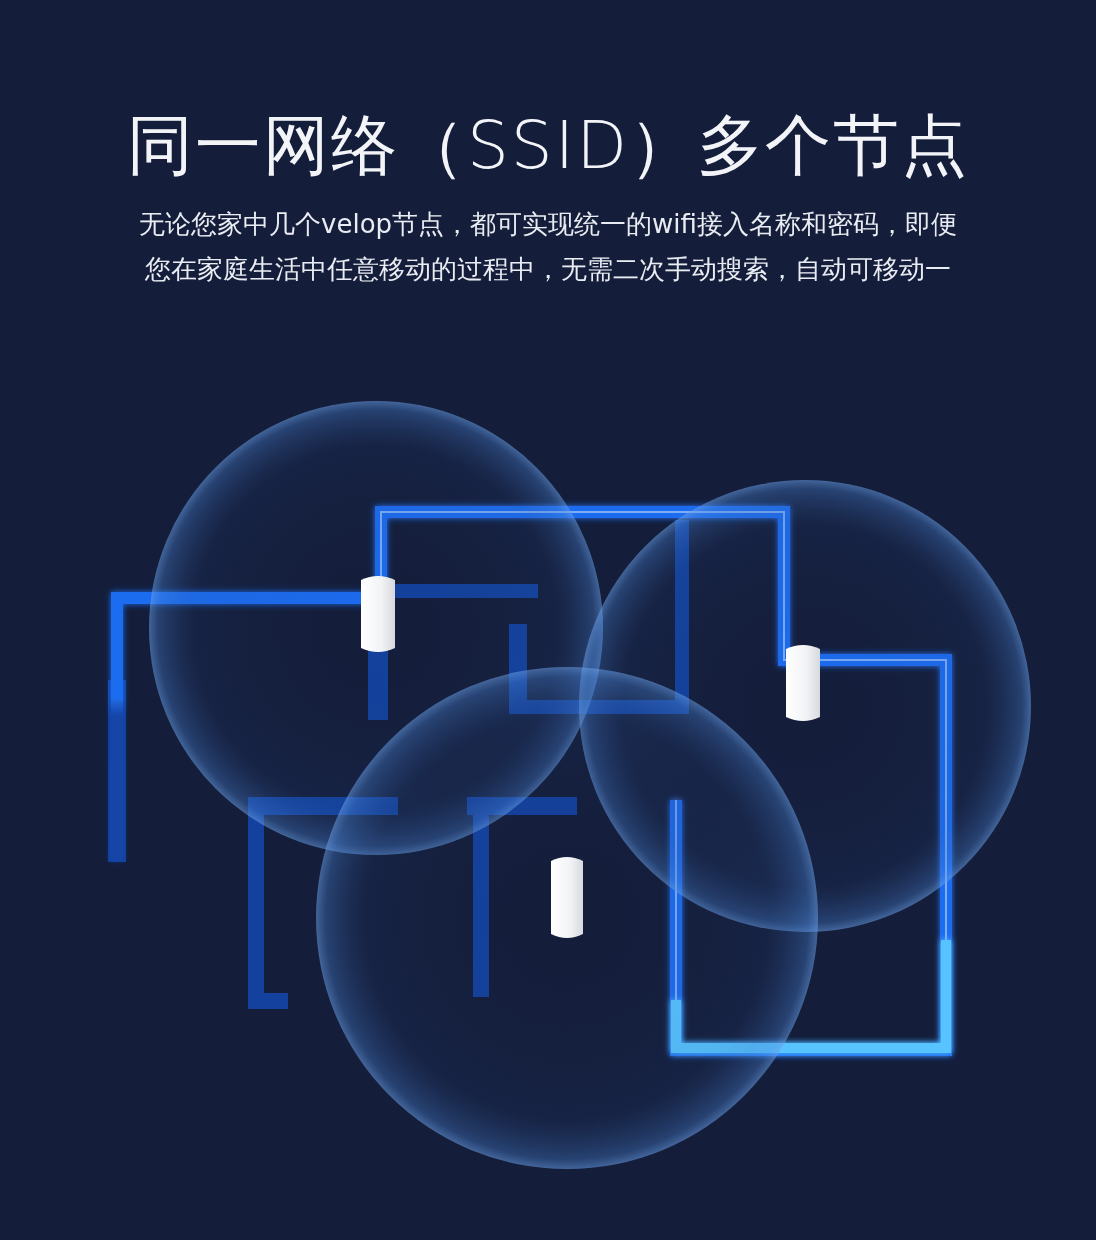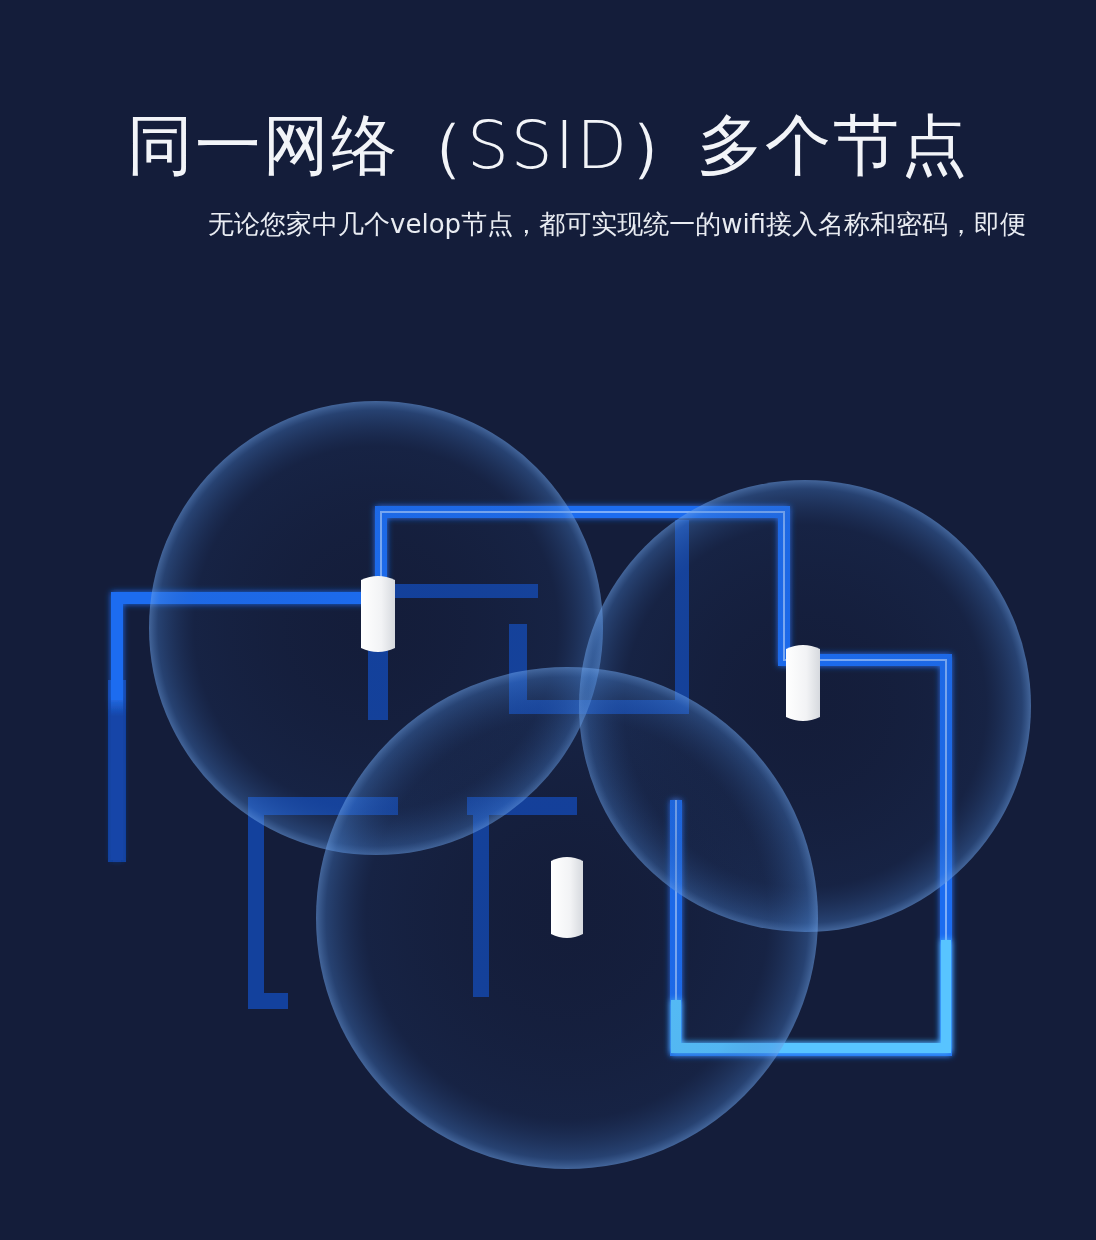--- a/index.html
+++ b/index.html
@@ -10,33 +10,34 @@
     color:#ffffff;
     position:relative;
   }
   .title {
     position:absolute; left:0; top:104px; width:1096px;
     text-align:center; font-size:66px; font-weight:300;
     letter-spacing:2px; line-height:84px; color:#f2f4f8;
   }
   .desc {
     position:absolute; left:70px; top:202px; width:956px;
-    text-align:right; font-size:26px; line-height:45px;
+    text-align:center; font-size:26px; line-height:45px;
     color:#e9ecf2;
   }
   .desc span { display:block; white-space:nowrap; }
   .diagram { position:absolute; left:0; top:380px; width:1096px; height:860px; }
 </style>
 </head>
 <body>
 
 <div class="title">同一网络（SSID）多个节点</div>
 
 <div class="desc">
   <span>无论您家中几个velop节点，都可实现统一的wifi接入名称和密码，即便</span>
+  <span>您在家庭生活中任意移动的过程中，无需二次手动搜索，自动可移动一</span>
 </div>
 
 <svg class="diagram" viewBox="0 380 1096 860" width="1096" height="860">
   <defs>
     <radialGradient id="bubble" cx="50%" cy="50%" r="50%">
       <stop offset="0%" stop-color="#1a2648" stop-opacity="0"></stop>
       <stop offset="80%" stop-color="#2a4f8e" stop-opacity="0.12"></stop>
       <stop offset="96%" stop-color="#4a86d8" stop-opacity="0.35"></stop>
       <stop offset="100%" stop-color="#6aa0e8" stop-opacity="0.55"></stop>
     </radialGradient>

